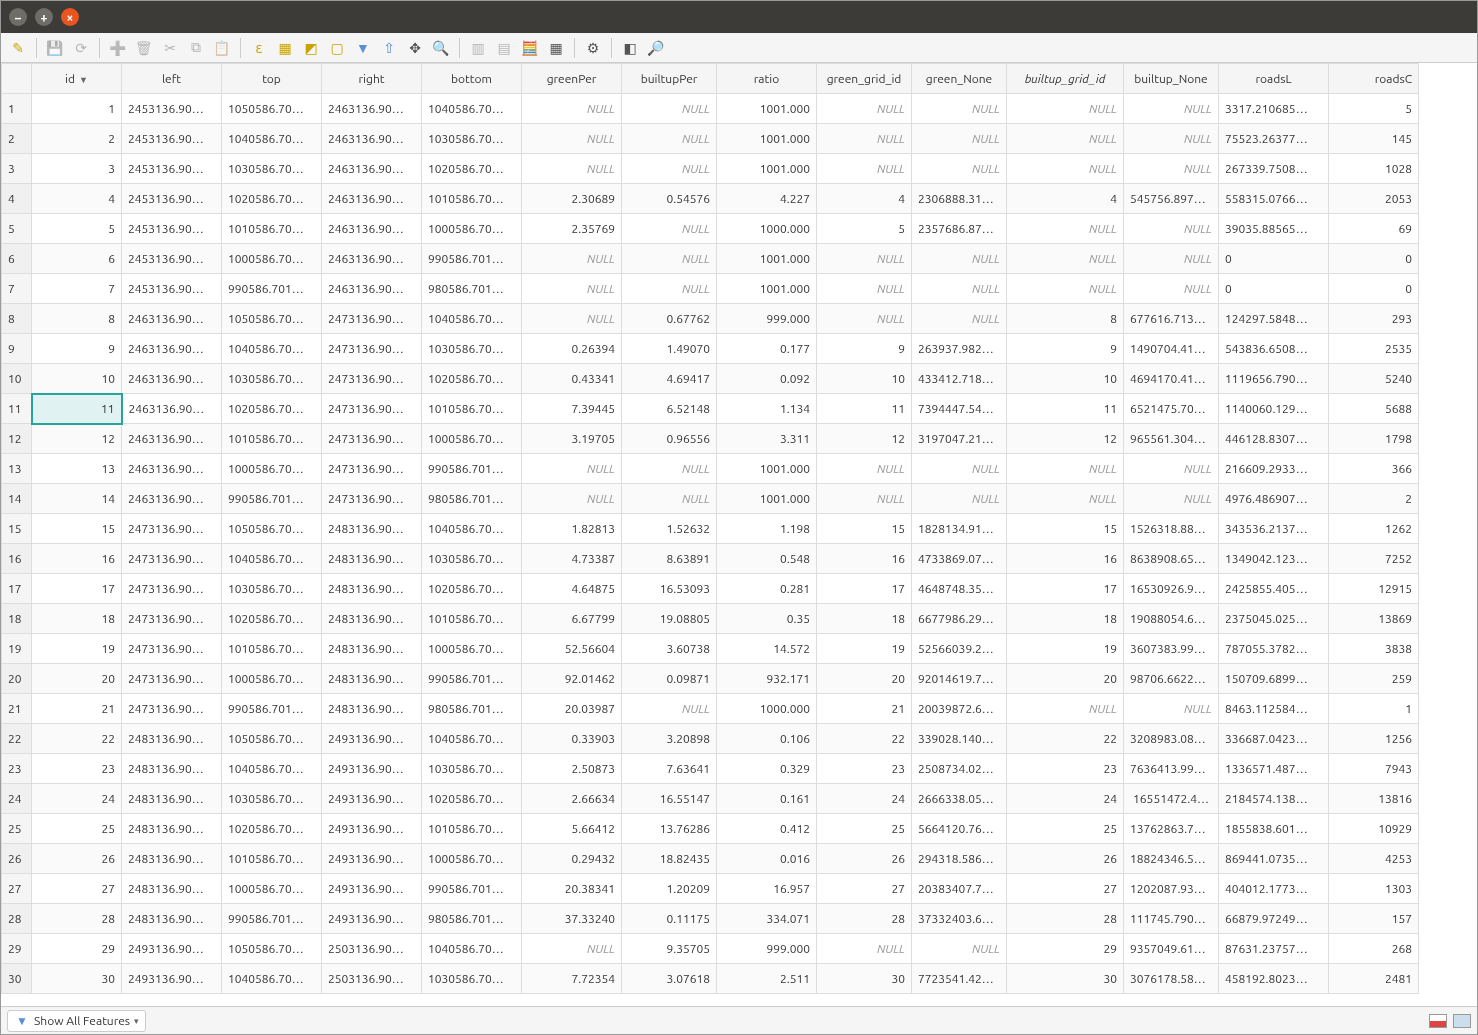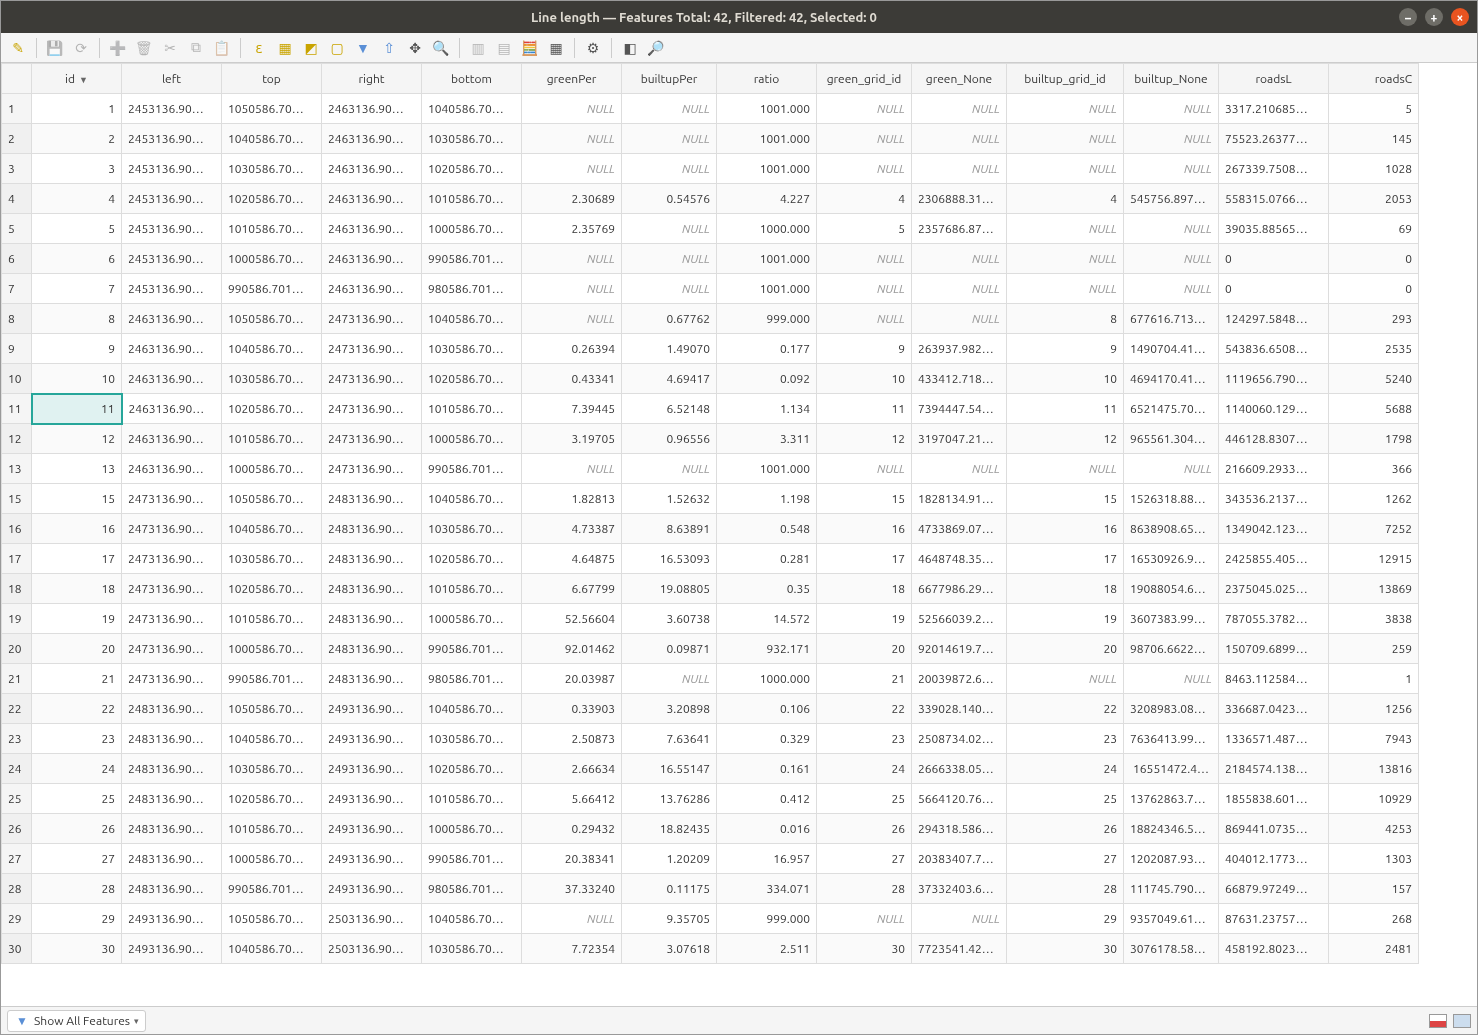--- a/index.html
+++ b/index.html
@@ -36,33 +36,32 @@
 .col-id { width: 90px; }
 .col-left { width: 100px; }
 .col-top { width: 100px; }
 .col-right { width: 100px; }
 .col-bottom { width: 100px; }
 .col-greenPer { width: 100px; }
 .col-builtupPer { width: 95px; }
 .col-ratio { width: 100px; }
 .col-ggid { width: 95px; }
 .col-gnone { width: 95px; }
-.col-bgid { width: 117px; }
+.col-bgid { width: 117px; font-style: italic; }
 .col-bnone { width: 95px; }
 .col-roadsL { width: 110px; text-align: center; }
 .col-roadsC { width: 90px; text-align: right; }
 .sbicon { width:18px; height:14px; border:1px solid #999; display:inline-block; }
 </style>
 </head>
 <body>
 
 <div class="window">
 
   <div class="titlebar">
-    <div class="title">Line length — Features Total: 42, Filtered: 42, Selected: 0</div>
     <div class="ctrls">
       <div class="ctrl ctrl-min">–</div>
       <div class="ctrl ctrl-max">+</div>
       <div class="ctrl ctrl-close">×</div>
     </div>
   </div>
 
   <div class="toolbar">
     <div class="tool" style="color:#c9a400">✎</div>
     <div class="sep"></div>
@@ -331,20 +330,37 @@
             <td class="null">NULL</td>
             <td class="null">NULL</td>
             <td class="num">1001.000</td>
             <td class="null">NULL</td>
             <td class="null">NULL</td>
             <td class="null">NULL</td>
             <td class="null">NULL</td>
             <td style="text-align: left;">216609.2933…</td>
             <td class="num">366</td>
           </tr>
+          <tr class="alt">
+            <td class="rownum">14</td>
+            <td class="num">14</td>
+            <td style="text-align: left;">2463136.90…</td>
+            <td style="text-align: left;">990586.701…</td>
+            <td style="text-align: left;">2473136.90…</td>
+            <td style="text-align: left;">980586.701…</td>
+            <td class="null">NULL</td>
+            <td class="null">NULL</td>
+            <td class="num">1001.000</td>
+            <td class="null">NULL</td>
+            <td class="null">NULL</td>
+            <td class="null">NULL</td>
+            <td class="null">NULL</td>
+            <td style="text-align: left;">4976.486907…</td>
+            <td class="num">2</td>
+          </tr>
           <tr>
             <td class="rownum">15</td>
             <td class="num">15</td>
             <td style="text-align: left;">2473136.90…</td>
             <td style="text-align: left;">1050586.70…</td>
             <td style="text-align: left;">2483136.90…</td>
             <td style="text-align: left;">1040586.70…</td>
             <td class="num">1.82813</td>
             <td class="num">1.52632</td>
             <td class="num">1.198</td>

